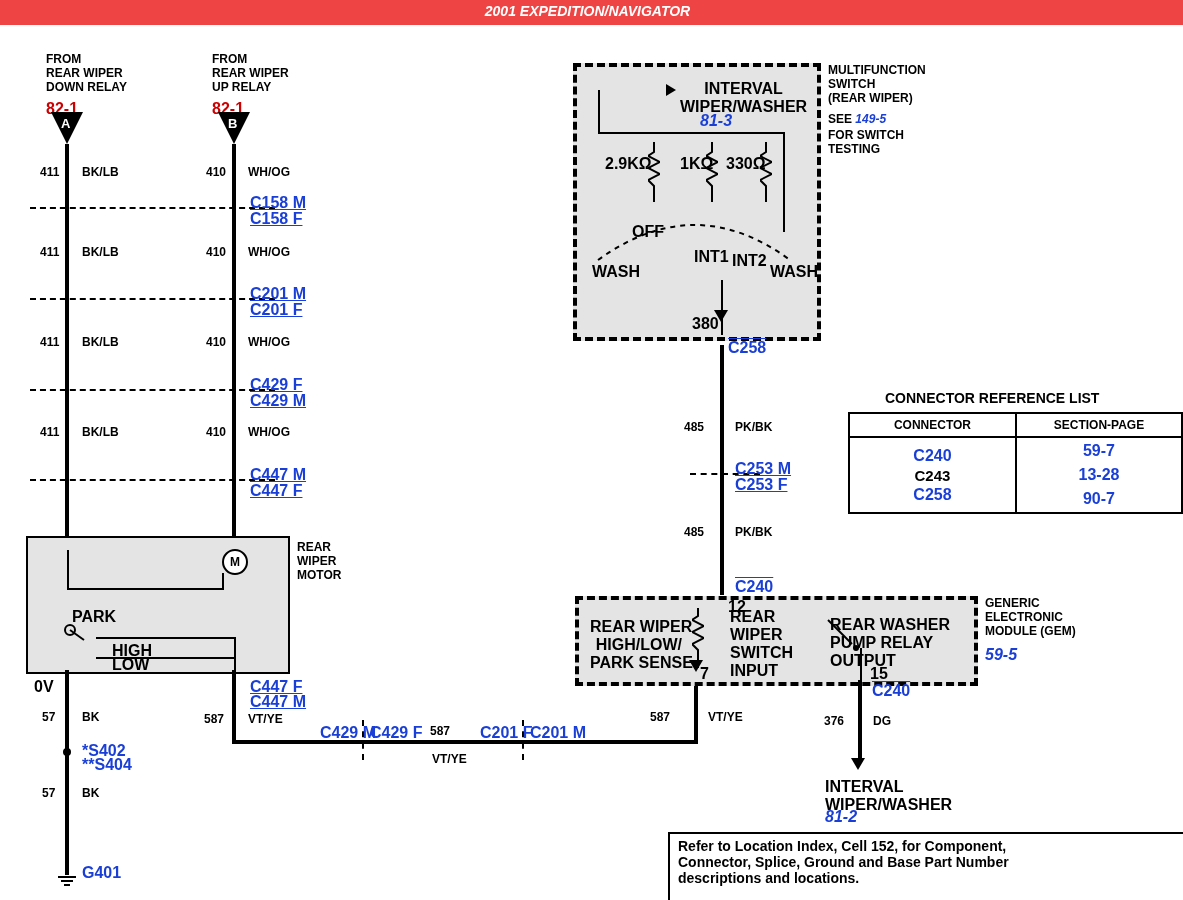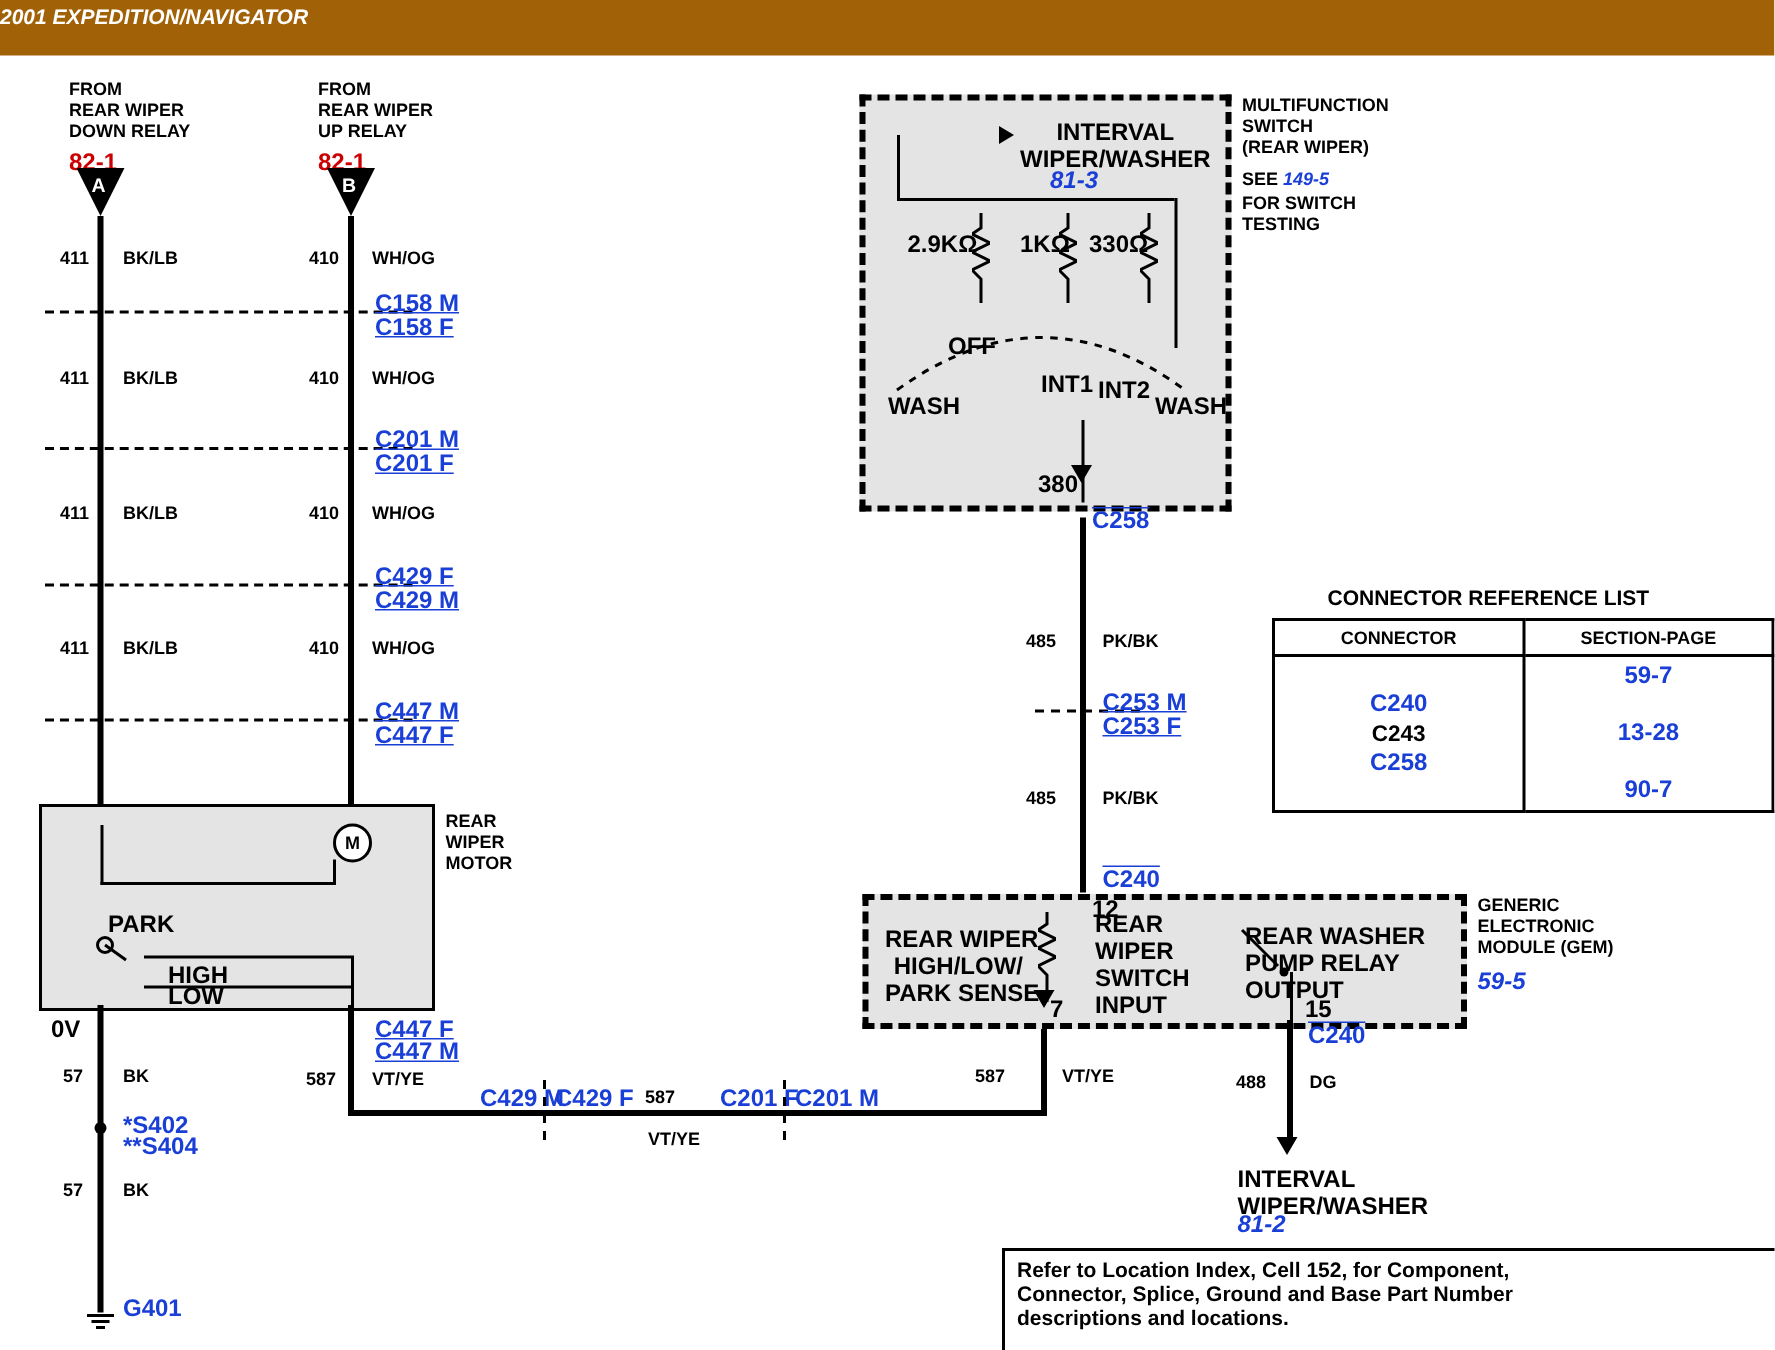--- a/index.html
+++ b/index.html
@@ -1,17 +1,17 @@
 <!DOCTYPE html>
 <html><head>
 <meta charset="utf-8">
 <style>
 html,body{margin:0;padding:0;background:#fff;font-family:Arial,Helvetica,sans-serif;font-size:12px;color:#000}
 .page{position:relative;width:1183px;height:900px;background:#fff}
-.hdr{position:absolute;top:0;right:0;left:0;height:22px;background:#a16207;color:#fff;text-align:left;font-weight:bold;font-style:italic;padding:3px 8px 12px 0;font-size:14px}
+.hdr{position:absolute;top:0;right:0;left:0;height:22px;background:#ef4444;color:#fff;text-align:center;font-weight:bold;font-style:italic;padding:3px 8px 0 0;font-size:14px}
 .t{position:absolute;white-space:pre;font-weight:bold}
 .blue{color:#1a3fd6}
 .red{color:#c00}
 .it{font-style:italic}
 .sm{font-size:16px}
 .lg{font-size:14px}
 .dash-h{position:absolute;border-top:2px dashed #000;height:0}
 .dash-v{position:absolute;border-left:2px dashed #000;width:0}
 .dash-box{position:absolute;border:4px dashed #000;background:#e4e4e4}
 .solid-box{position:absolute;border:2px solid #000;background:#e4e4e4}
@@ -218,42 +218,42 @@
 <div class="arrowDown" style="left:689px;top:660px"></div>
 <svg style="position:absolute;left:820px;top:612px" width="50" height="50">
       <line x1="8" y1="8" x2="32" y2="32" stroke="#000" stroke-width="2"></line>
       <circle cx="36" cy="36" r="3" fill="#000"></circle>
     </svg>
 <div class="thinV" style="left:860px;top:648px;height:32px"></div>
 <div class="t blue sm" style="left:872px;top:682px;text-decoration:overline">C240</div>
 
 <div class="wire" style="left:858px;top:680px;height:80px"></div>
 <div class="arrowDown" style="left:851px;top:758px"></div>
-<div class="t" style="left:824px;top:714px">488</div>
+<div class="t" style="left:824px;top:714px">376</div>
 <div class="t" style="left:873px;top:714px">DG</div>
 <div class="t sm" style="left:825px;top:778px">INTERVAL
 WIPER/WASHER</div>
 <div class="t blue it sm" style="left:825px;top:808px">81-2</div>
 
 <div class="t lg" style="left:885px;top:390px">CONNECTOR REFERENCE LIST</div>
 <table class="tbl" style="left:848px;top:412px">
   <tbody>
         <tr>
           <th style="width:148px">CONNECTOR</th>
           <th style="width:148px">SECTION-PAGE</th>
         </tr>
   <tr>
           <td rowspan="3" style="border-top:2px solid #000">
     <div class="blue sm">C240</div>
     <div style="font-size:15px;margin:2px 0">C243</div>
     <div class="blue sm">C258</div>
   </td>
           <td rowspan="3">
     <div class="blue sm">59-7</div>
-    <div class="blue sm" style="margin:20px 0">13-28</div>
+    <div class="blue sm" style="margin:6px 0">13-28</div>
     <div class="blue sm">90-7</div>
   </td>
         </tr>
 </tbody>
     </table>
 
 <div class="white-box" style="left:668px;top:832px;width:498px;height:58px;padding:4px 8px;font-weight:bold;font-size:14px">
   <span style="white-space:pre-line">Refer to Location Index, Cell 152, for Component,
 Connector, Splice, Ground and Base Part Number
 descriptions and locations.</span>

